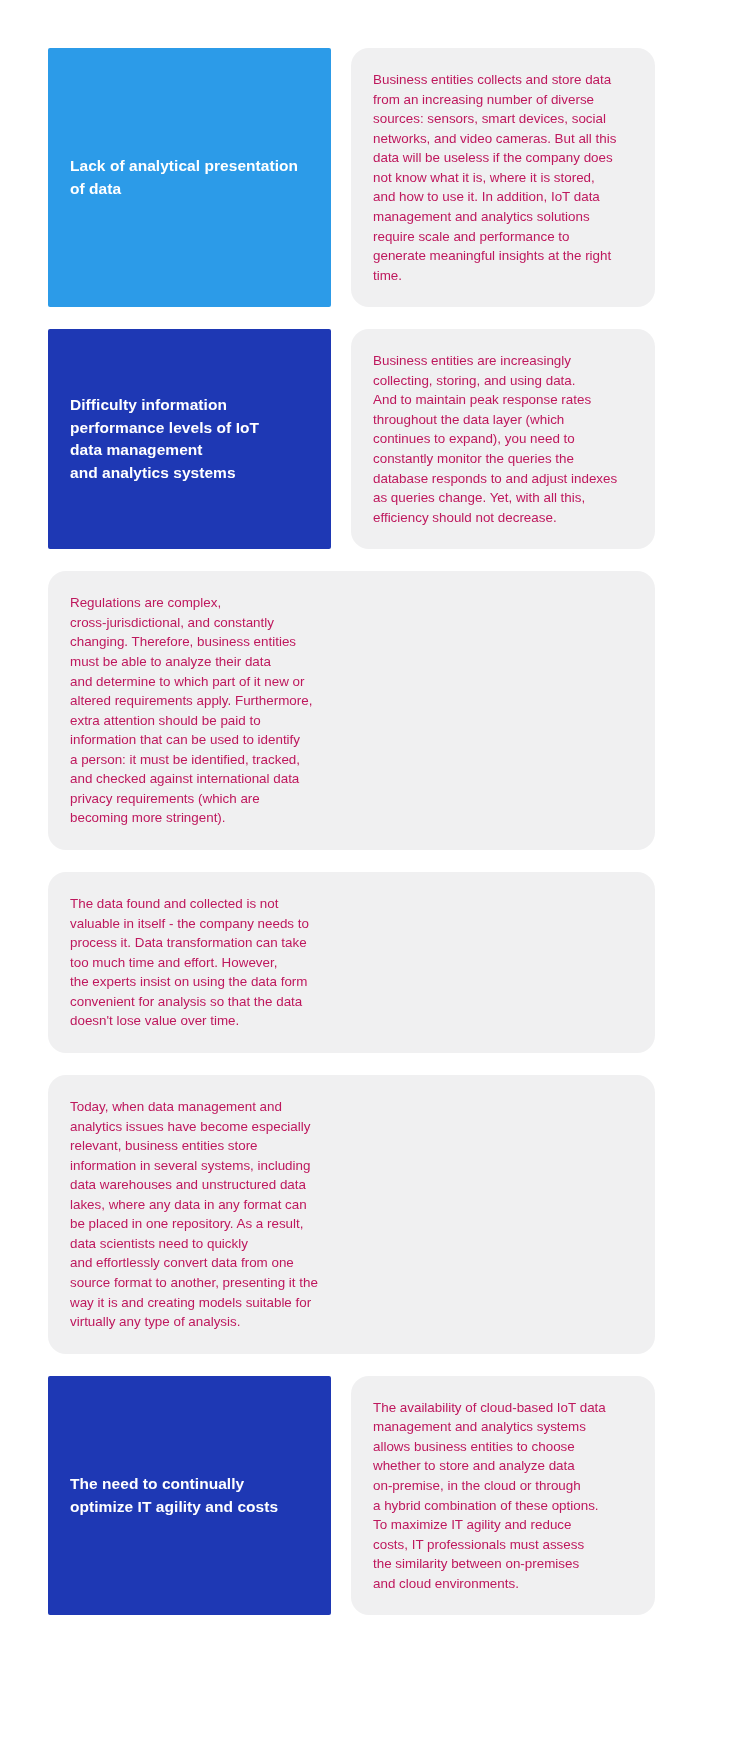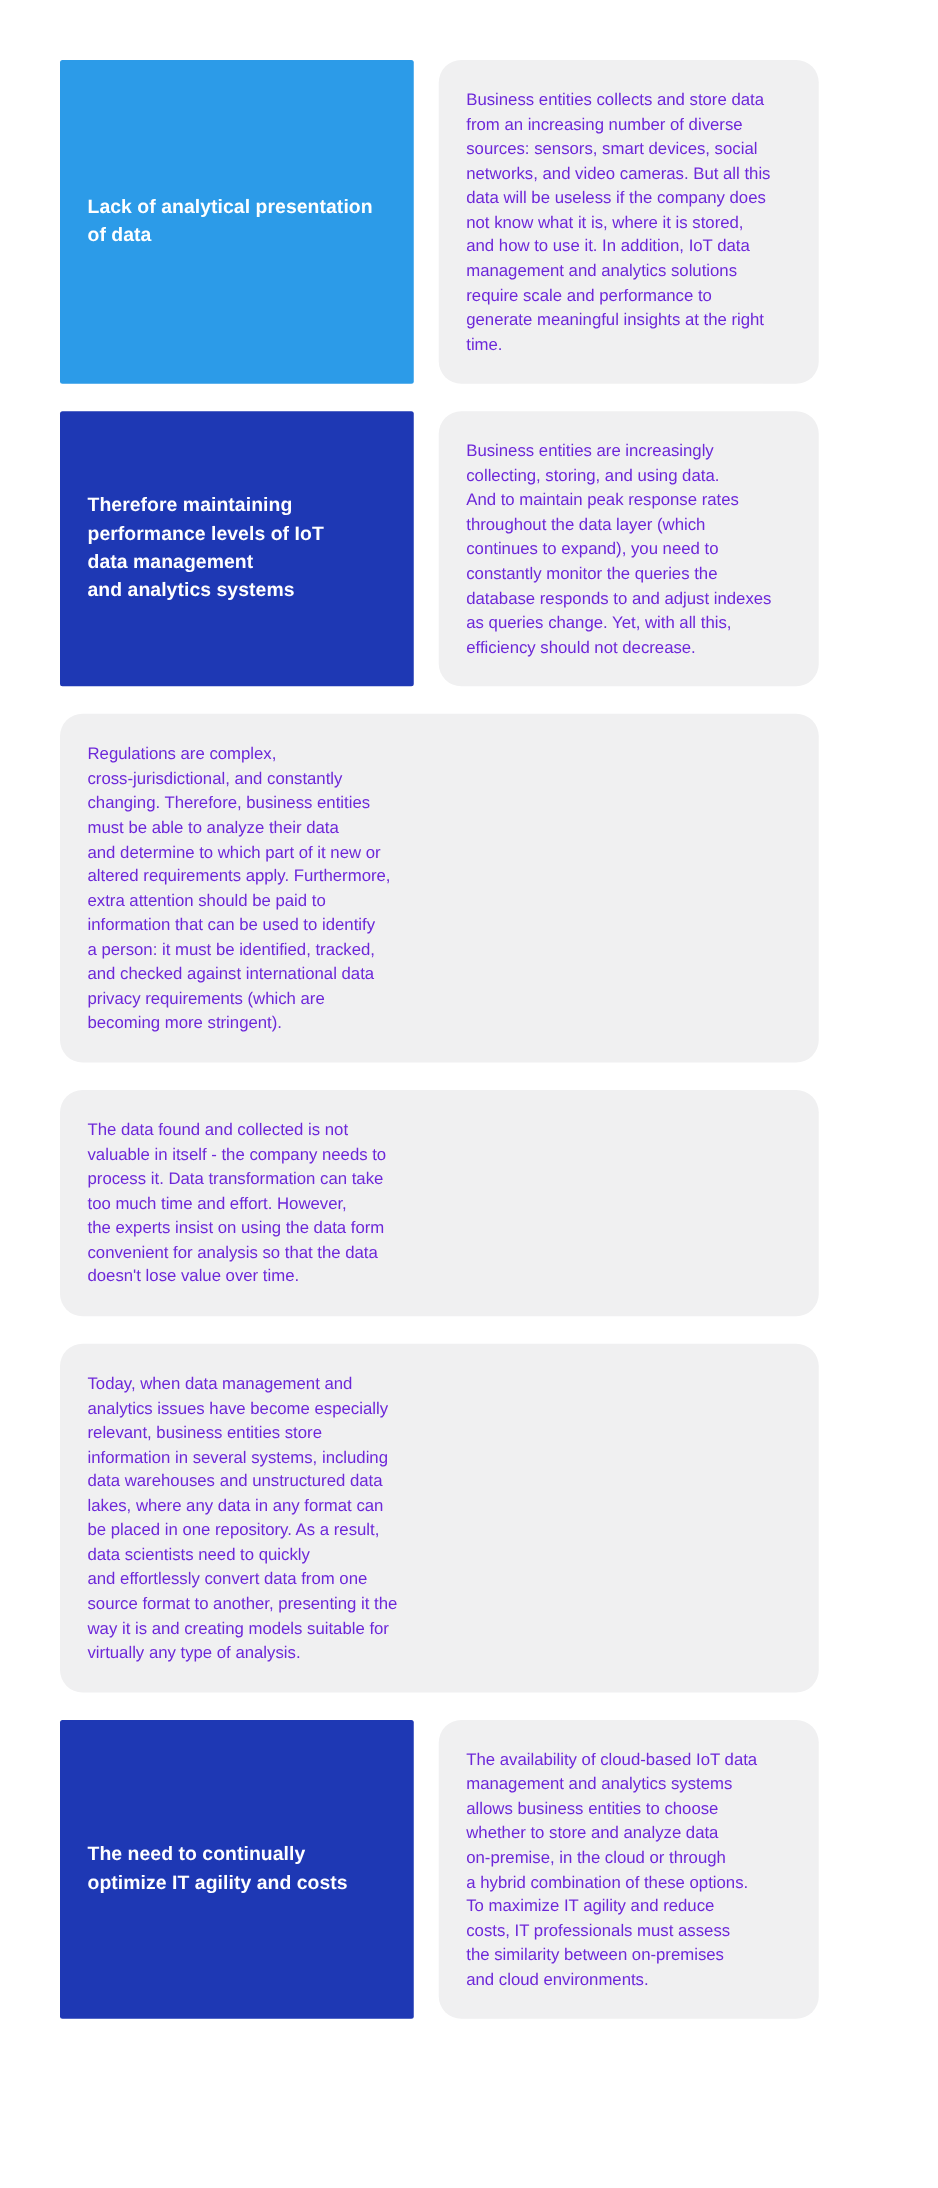--- a/index.html
+++ b/index.html
@@ -55,21 +55,21 @@
   .body-card {
     flex: 1 1 auto;
     background: #F0F0F1;
     border-radius: 18px;
     display: flex;
     align-items: center;
     box-sizing: border-box;
     padding: 22px 20px 22px 22px;
   }
   .body-text {
-    color: #6d28d9;
+    color: #be185d;
     font-size: 13.4px;
     line-height: 1.46;
     white-space: pre-line;
   }
 </style>
 </head>
 <body>
 
 <div class="infographic">
 
@@ -88,21 +88,21 @@
 and how to use it. In addition, IoT data
 management and analytics solutions
 require scale and performance to
 generate meaningful insights at the right
 time.</div>
     </div>
   </div>
 
   <div class="row">
     <div class="title-card dark">
-      <div class="title-text">Therefore maintaining
+      <div class="title-text">Difficulty information
 performance levels of IoT
 data management
 and analytics systems</div>
     </div>
     <div class="body-card">
       <div class="body-text">Business entities are increasingly
 collecting, storing, and using data.
 And to maintain peak response rates
 throughout the data layer (which
 continues to expand), you need to

